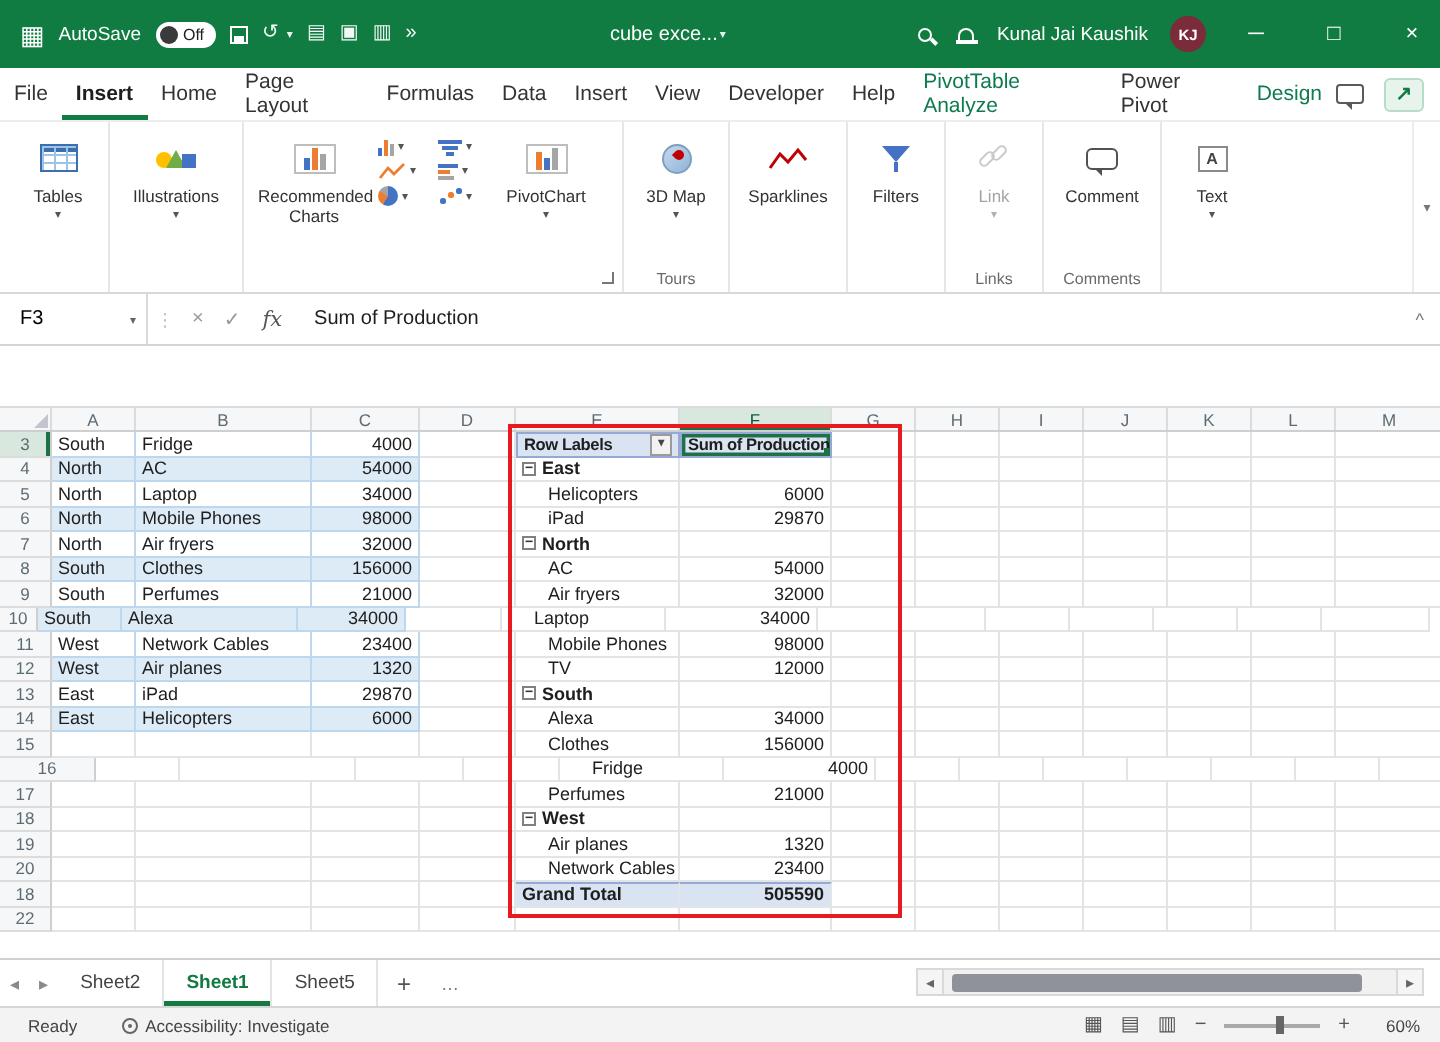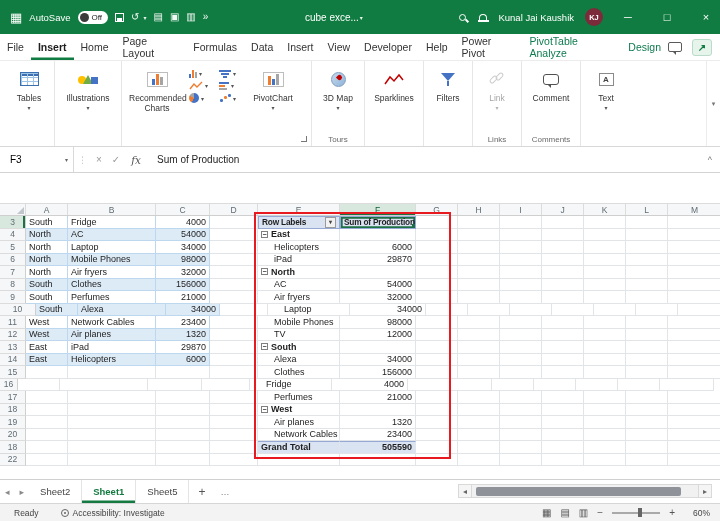--- a/index.html
+++ b/index.html
@@ -192,22 +192,22 @@
         <div class="rtab">File</div>
         <div class="rtab active">Insert</div>
         <div class="rtab">Home</div>
         <div class="rtab">Page Layout</div>
         <div class="rtab">Formulas</div>
         <div class="rtab">Data</div>
         <div class="rtab">Insert</div>
         <div class="rtab">View</div>
         <div class="rtab">Developer</div>
         <div class="rtab">Help</div>
+        <div class="rtab ctx">PivotTable Analyze</div>
         <div class="rtab">Power Pivot</div>
-        <div class="rtab ctx">PivotTable Analyze</div>
         <div class="rtab ctx">Design</div>
       </div>
     <div class="tab-right">
       <span class="ic-bub"></span>
       <span class="sharebox">↗</span>
     </div>
   </div>
 
   <div class="ribbon">
     <div class="rgroup">
@@ -515,21 +515,21 @@
           <div class="cell num" style="width: 76px;">32000</div>
           <div class="cell" style="width: 42px;"></div>
           <div class="cell" style="width: 42px;"></div>
           <div class="cell" style="width: 42px;"></div>
           <div class="cell" style="width: 42px;"></div>
           <div class="cell" style="width: 42px;"></div>
           <div class="cell" style="width: 42px;"></div>
           <div class="cell" style="width: 54px;"></div>
         </div>
         <div class="grow">
-          <div class="rh" style="width: 36px;">10</div>
+          <div class="rh" style="width: 19px;">10</div>
           <div class="cell st stb" style="width: 42px;">South</div>
           <div class="cell st stb" style="width: 88px;">Alexa</div>
           <div class="cell st stb num" style="width: 54px;">34000</div>
           <div class="cell" style="width: 48px;"></div>
           <div class="cell pvi" style="width: 82px;">Laptop</div>
           <div class="cell num" style="width: 76px;">34000</div>
           <div class="cell" style="width: 42px;"></div>
           <div class="cell" style="width: 42px;"></div>
           <div class="cell" style="width: 42px;"></div>
           <div class="cell" style="width: 42px;"></div>
@@ -614,21 +614,21 @@
           <div class="cell num" style="width: 76px;">156000</div>
           <div class="cell" style="width: 42px;"></div>
           <div class="cell" style="width: 42px;"></div>
           <div class="cell" style="width: 42px;"></div>
           <div class="cell" style="width: 42px;"></div>
           <div class="cell" style="width: 42px;"></div>
           <div class="cell" style="width: 42px;"></div>
           <div class="cell" style="width: 54px;"></div>
         </div>
         <div class="grow">
-          <div class="rh" style="width: 18px;">16</div>
+          <div class="rh" style="width: 48px;">16</div>
           <div class="cell" style="width: 42px;"></div>
           <div class="cell" style="width: 88px;"></div>
           <div class="cell" style="width: 54px;"></div>
           <div class="cell" style="width: 48px;"></div>
           <div class="cell pvi" style="width: 82px;">Fridge</div>
           <div class="cell num" style="width: 76px;">4000</div>
           <div class="cell" style="width: 42px;"></div>
           <div class="cell" style="width: 42px;"></div>
           <div class="cell" style="width: 42px;"></div>
           <div class="cell" style="width: 42px;"></div>

